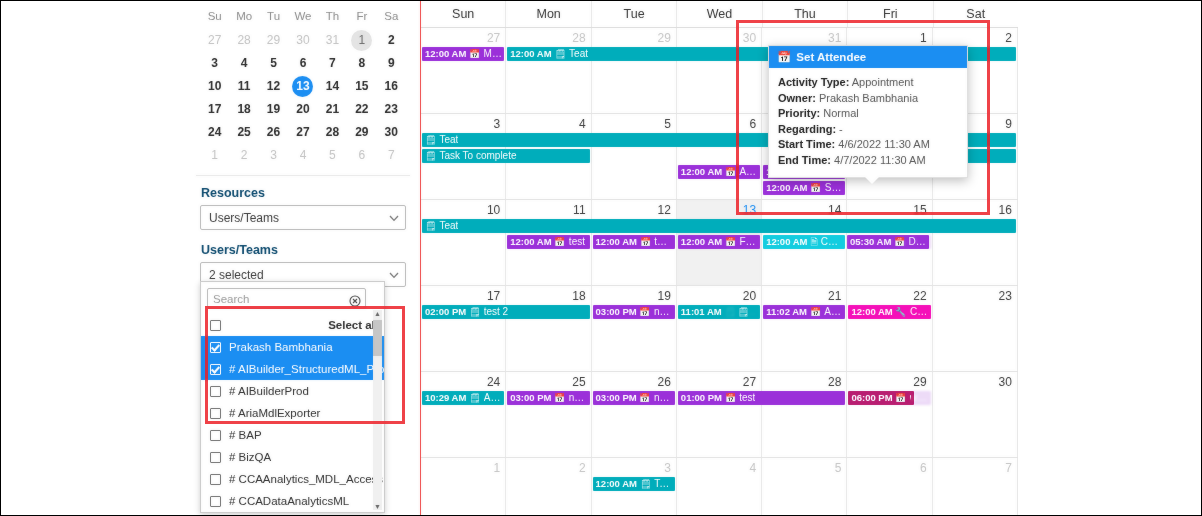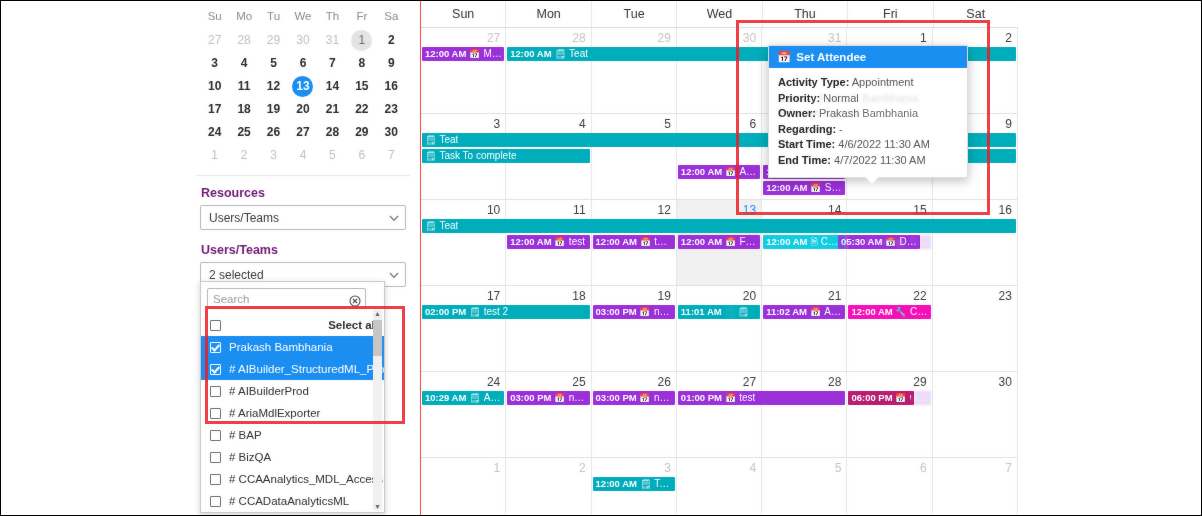--- a/index.html
+++ b/index.html
@@ -35,21 +35,21 @@
                font-weight:700;width:14.28%;}
   .mini-cal td.muted{color:#c2c2c2;font-weight:400;}
   .mini-cal td .d{display:inline-block;width:21px;height:21px;line-height:21px;
                   border-radius:50%;}
   .mini-cal td .d.today{background:#1b8ef2;color:#fff;}
   .mini-cal td .d.sel{background:#e4e4e4;color:#6b6b6b;font-weight:400;}
   .mini-sep{border-top:1px solid #e9e9e9;margin:4px 10px 0 10px;}
 
   
   .form-area{padding:10px 14px 0 14px;}
-  .fld-label{font-size:12.5px;font-weight:700;color:#701a75;margin:0 0 5px 1px;}
+  .fld-label{font-size:12.5px;font-weight:700;color:#0c4a6e;margin:0 0 5px 1px;}
   .fld-label.second{margin-top:13px;}
   .select-box{position:relative;height:25px;border:1px solid #b9b9b9;border-radius:2px;
               background:#fff;display:flex;align-items:center;padding:0 8px;
               font-size:12px;color:#3a3a3a;box-sizing:border-box;}
   .select-box .chev{position:absolute;right:7px;top:50%;margin-top:-3px;
                     width:9px;height:9px;}
   .select-box .chev svg{display:block;}
 
   
   .dd{position:absolute;left:200px;top:281px;width:185px;height:232px;
@@ -406,21 +406,21 @@
             <div class="ev" style="background: rgb(155, 48, 217); left: 256.857px; width: 82.2857px; top: 35px;">
               <span class="t">12:00 AM</span>
               <span class="ic">📅</span>
               <span class="nm">FD 02...</span>
             </div>
             <div class="ev" style="background: rgb(18, 205, 224); left: 342.143px; width: 82.2857px; top: 35px;">
               <span class="t">12:00 AM</span>
               <span class="ic">🗎</span>
               <span class="nm">Check...</span>
             </div>
-            <div class="ev" style="background: rgb(155, 48, 217); left: 417px; width: 82.2857px; top: 35px;">
+            <div class="ev" style="background: rgb(155, 48, 217); left: 426px; width: 82.2857px; top: 35px;">
               <span class="t">05:30 AM</span>
               <span class="ic">📅</span>
               <span class="nm">Demo..</span>
             </div>
           </div>
           <div class="wk">
             <div class="dc">
               <div class="dnum">17</div>
             </div>
             <div class="dc">
@@ -544,22 +544,22 @@
             </div>
           </div>
         </div>
         <div class="tip">
           <div class="tip-hd">
             <span class="ic">📅</span>
             <span>Set Attendee</span>
           </div>
           <div class="tip-bd">
             <div class="tip-row"><b>Activity Type:</b><span> Appointment</span></div>
+            <div class="tip-row"><b>Owner:</b><span> Prakash Bambhania</span></div>
             <div class="tip-row"><b>Priority:</b><span> Normal</span></div>
-            <div class="tip-row"><b>Owner:</b><span> Prakash Bambhania</span></div>
             <div class="tip-row"><b>Regarding:</b><span> -</span></div>
             <div class="tip-row"><b>Start Time:</b><span> 4/6/2022 11:30 AM</span></div>
             <div class="tip-row"><b>End Time:</b><span> 4/7/2022 11:30 AM</span></div>
           </div>
           <div class="tip-arrow"></div>
         </div>
       </div>
     </div>
 
   <div class="ghost ghost-l">

